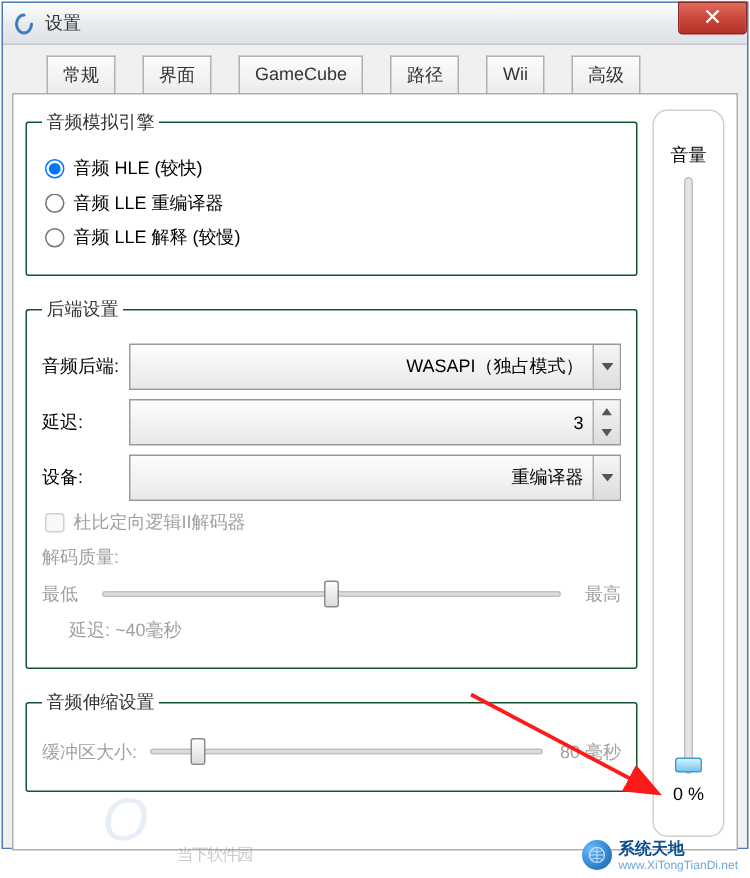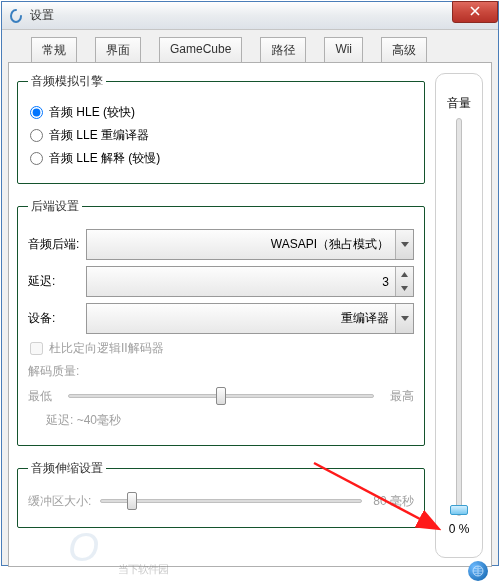--- a/index.html
+++ b/index.html
@@ -459,13 +459,17 @@
   <span class="sub">当下软件园</span>
 </div>
 
 <div class="wm-right">
   <div class="ball">
     <svg width="12" height="12" viewBox="0 0 12 12">
         <circle cx="6" cy="6" r="5" fill="none" stroke="#cfe8ff" stroke-width="0.8"></circle>
         <path d="M1 6 H11 M6 1 V11 M2 3 Q6 5 10 3 M2 9 Q6 7 10 9" stroke="#cfe8ff" stroke-width="0.6" fill="none"></path>
       </svg>
   </div>
+  <div>
+    <span class="zh">系统天地</span>
+    <span class="en">www.XiTongTianDi.net</span>
+  </div>
 </div>
 
 </body></html>

